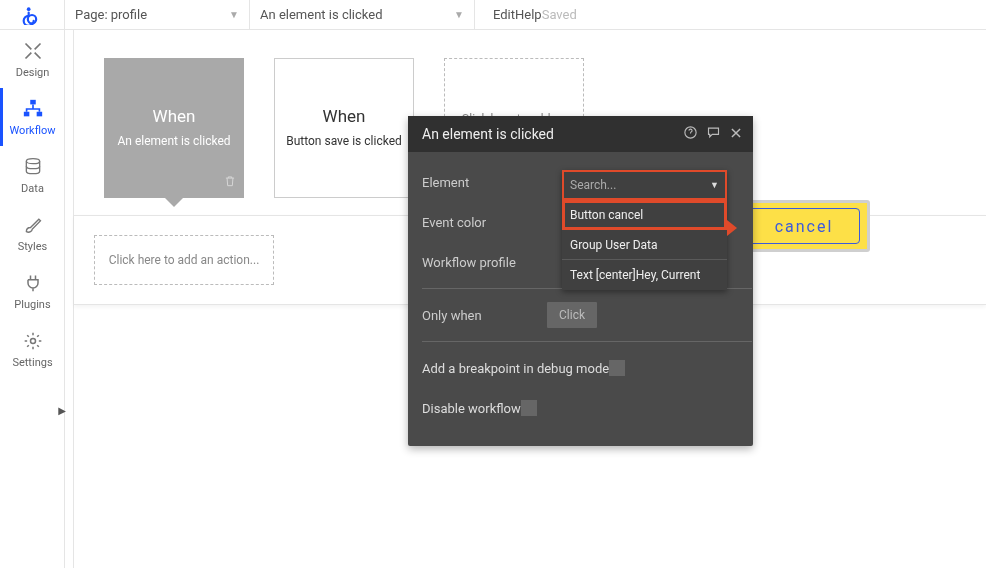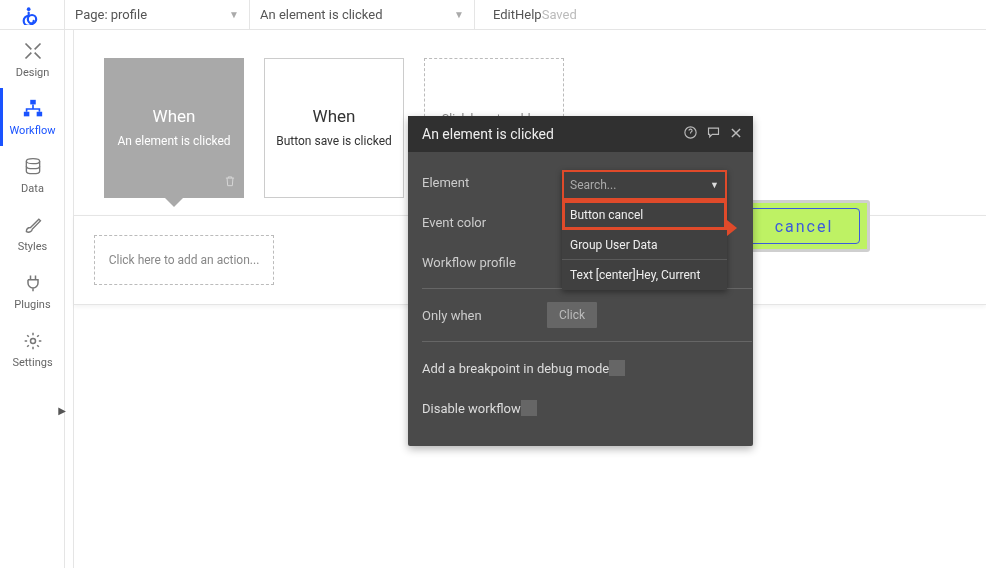--- a/index.html
+++ b/index.html
@@ -18,35 +18,35 @@
   .rail { position: absolute; left: 0; top: 30px; bottom: 0; width: 65px; border-right: 1px solid #e5e5e5; background: #fff; }
   .rail-item { width: 65px; height: 58px; display: flex; flex-direction: column; align-items: center; justify-content: center; gap: 4px; color: #666; cursor: pointer; position: relative; }
   .rail-item.active { color: #1a53ff; }
   .rail-item.active::before { content: ""; position: absolute; left: 0; top: 0; bottom: 0; width: 3px; background: #1a53ff; }
   .rail-item .ico { width: 22px; height: 22px; display: flex; align-items: center; justify-content: center; }
   .rail-item .lbl { font-size: 11px; }
   .rail-caret { position: absolute; right: -2px; top: 375px; color: #555; font-size: 10px; }
 
   
   .canvas { position: absolute; left: 73px; top: 30px; right: 0; bottom: 0; background: #fff; border-left: 1px solid #e5e5e5; }
-  .events-row { display: flex; padding: 28px 0 0 30px; gap: 20px; }
+  .events-row { display: flex; padding: 28px 0 0 30px; gap: 30px; }
   .event-card { width: 140px; height: 140px; border: 1px solid #ccc; background: #fff; display: flex; flex-direction: column; align-items: center; justify-content: center; text-align: center; padding: 8px; position: relative; }
   .event-card .when { font-size: 17px; margin-bottom: 8px; }
   .event-card .desc { font-size: 12px; line-height: 1.3; }
   .event-card.selected { background: #a9a9a9; color: #fff; border-color: #a9a9a9; }
   .event-card.selected .trash { position: absolute; right: 6px; bottom: 6px; opacity: .55; }
   .event-card.placeholder { border: 1px dashed #bbb; background: #fff; color: #888; }
   .event-card .pointer { position: absolute; left: 50%; transform: translateX(-50%); bottom: -10px; width: 0; height: 0; border-left: 10px solid transparent; border-right: 10px solid transparent; border-top: 10px solid #a9a9a9; }
 
   .actions-strip-wrap { position: absolute; left: 0; right: 0; top: 185px; }
   .actions-strip { margin: 0 0 0 0; border-top: 1px solid #e5e5e5; border-bottom: 1px solid #e5e5e5; height: 90px; display: flex; align-items: center; padding-left: 20px; background: #fff; position: relative; box-shadow: 0 2px 4px rgba(0,0,0,0.05); }
   .add-action { border: 1px dashed #bbb; color: #888; width: 180px; height: 50px; display: flex; align-items: center; justify-content: center; font-size: 12px; }
 
   
-  .cancel-btn-wrap { position: absolute; left: 738px; top: 200px; width: 132px; height: 52px; border: 3px solid #cfcfcf; border-radius: 3px; background: #bef264; display: flex; align-items: center; justify-content: center; }
+  .cancel-btn-wrap { position: absolute; left: 738px; top: 200px; width: 132px; height: 52px; border: 3px solid #cfcfcf; border-radius: 3px; background: #fde047; display: flex; align-items: center; justify-content: center; }
   .cancel-btn { width: 112px; height: 36px; border: 1px solid #3c5bdc; border-radius: 4px; color: #3c5bdc; font-family: Georgia, serif; font-size: 16px; letter-spacing: 2px; display: flex; align-items: center; justify-content: center; }
 
   
   .dialog { position: absolute; left: 408px; top: 116px; width: 345px; background: #4a4a4a; border-radius: 2px; box-shadow: 0 3px 8px rgba(0,0,0,.3); color: #ddd; }
   .dialog-hdr { height: 36px; background: #303030; display: flex; align-items: center; padding: 0 10px 0 14px; justify-content: space-between; }
   .dialog-hdr .ttl { font-size: 14px; color: #eee; }
   .dialog-hdr .hdr-icons { display: flex; gap: 8px; color: #bbb; align-items: center; }
   .dialog-body { padding: 10px 1px 18px 14px; }
   .row { display: flex; align-items: center; min-height: 40px; font-size: 13px; }
   .row .lab { width: 125px; color: #ccc; }

